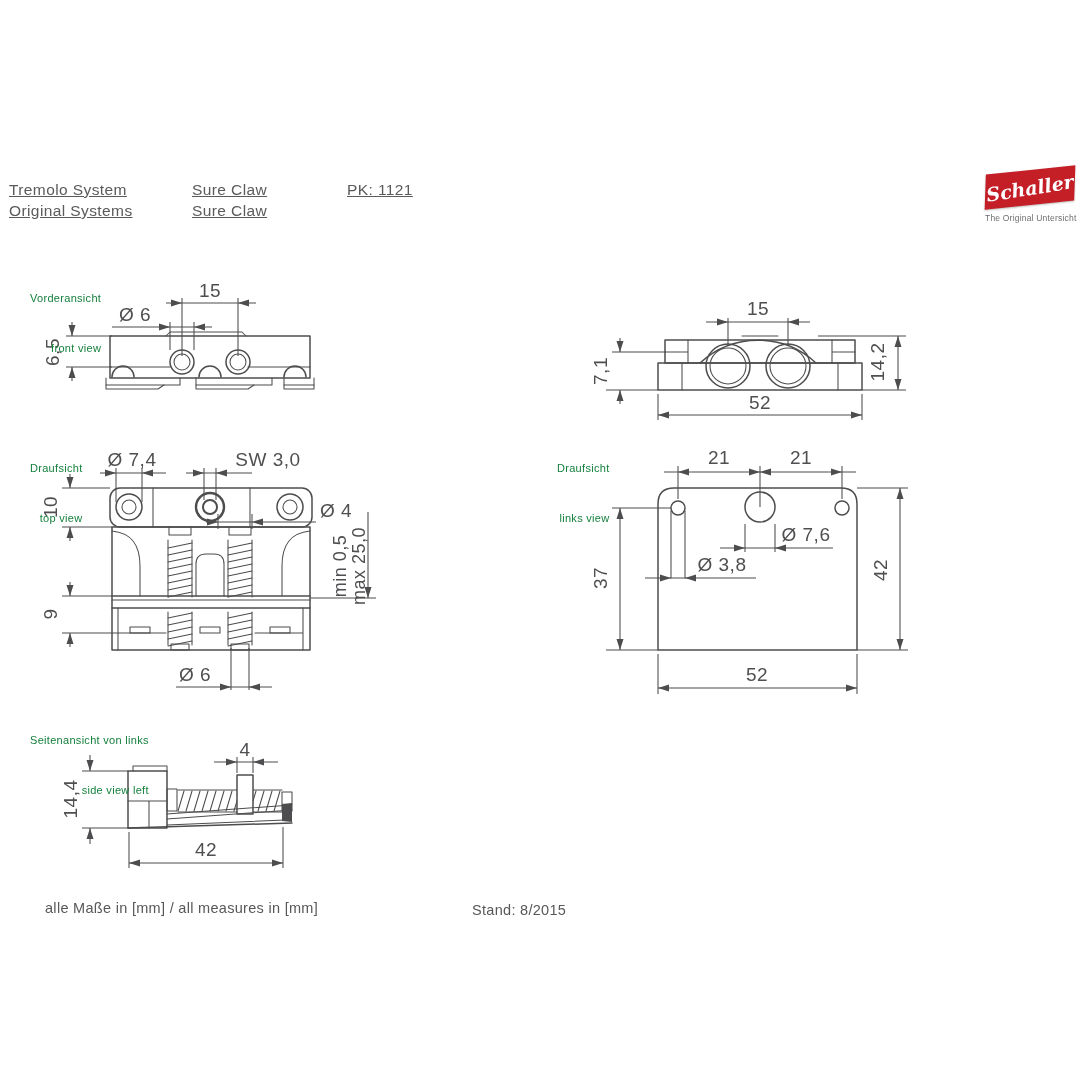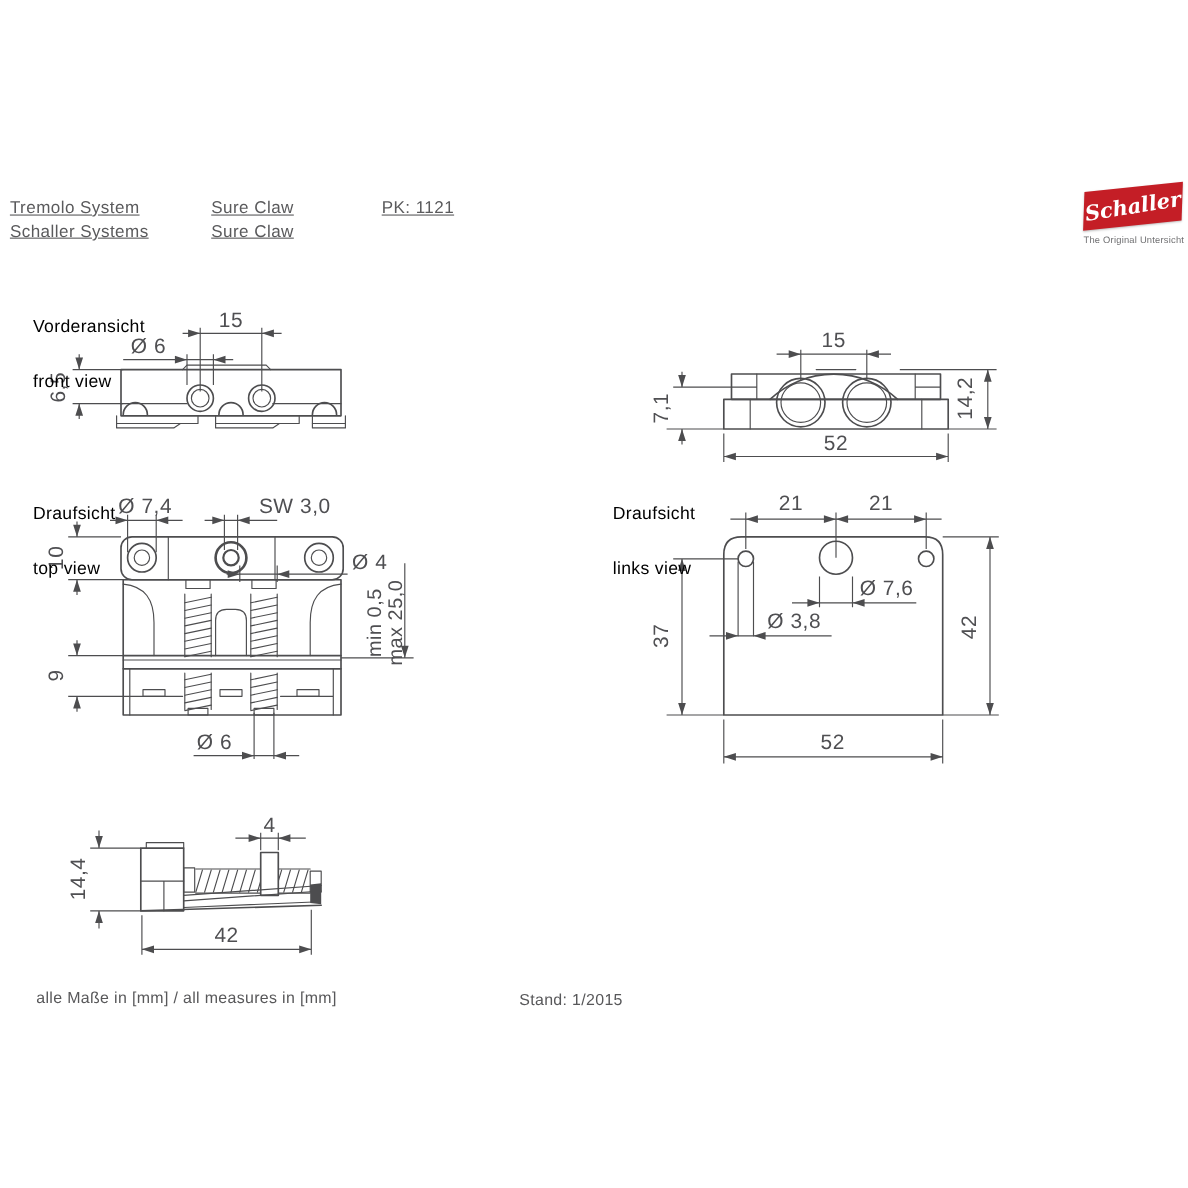--- a/index.html
+++ b/index.html
@@ -1,20 +1,20 @@
 <!DOCTYPE html>
 <html><head>
 <meta charset="utf-8">
 <style>
   html,body{margin:0;padding:0;background:#ffffff;}
   .page{position:relative;width:1080px;height:1080px;background:#ffffff;overflow:hidden;
         font-family:"Liberation Sans",sans-serif;color:#58585a;}
   .txt{position:absolute;white-space:pre;}
   .hdr{font-size:15.5px;letter-spacing:0.4px;color:#5a5a5c;text-decoration:underline;}
-  .vlabel{font-size:16px;line-height:16.5px;letter-spacing:0.3px;color:#000000;}
+  .vlabel{font-size:11px;line-height:16.5px;letter-spacing:0.3px;color:#15803d;text-align:right;}
   .ftr{font-size:14.5px;letter-spacing:0.3px;color:#58585a;}
   svg.sheet{position:absolute;left:0;top:0;}
   .ln{stroke:#4d4d4f;stroke-width:1.5;fill:none;stroke-linecap:round;stroke-linejoin:round;}
   .thin{stroke-width:1.05;}
   .dim{stroke:#4d4d4f;stroke-width:1.05;fill:none;stroke-linecap:butt;}
   .arr{fill:#4d4d4f;stroke:none;}
   .dimtxt{font-family:"Liberation Sans",sans-serif;font-size:19px;letter-spacing:0.5px;fill:#4f4f52;}
   .dimtxt.sm{font-size:18px;}
   text{user-select:none;}
   .logo-mark{position:absolute;left:985px;top:170px;width:90px;height:35px;background:#c41e26;
@@ -225,37 +225,41 @@
         <path class="dim" d="M129,832 V868 M283,827 V868 M129,863 H283"></path>
         <path class="arr" d="M129,863 l11,-3.5 v7 z M283,863 l-11,-3.5 v7 z"></path>
         <text class="dimtxt" x="206" y="856" text-anchor="middle">42</text>
       </g>
     </g>
   </svg>
 
   <span class="txt hdr" style="left:9px;top:181px">Tremolo System</span>
   <span class="txt hdr" style="left:192px;top:181px">Sure Claw</span>
   <span class="txt hdr" style="left:347px;top:181px">PK: 1121</span>
-  <span class="txt hdr" style="left:9px;top:202px">Schaller Systems</span>
+  <span class="txt hdr" style="left:9px;top:202px">Original Systems</span>
   <span class="txt hdr" style="left:192px;top:202px">Sure Claw</span>
 
   <div class="logo-mark">
     <span class="logo-script">Schaller</span>
   </div>
   <div class="logo-tagline">The Original Untersicht</div>
 
   <div class="txt vlabel" style="left:30px;top:257px">
     <div>Vorderansicht</div>
     <div>front view</div>
   </div>
   <div class="txt vlabel" style="left:30px;top:427px">
     <div>Draufsicht</div>
     <div>top view</div>
   </div>
   <div class="txt vlabel" style="left:557px;top:427px">
     <div>Draufsicht</div>
     <div>links view</div>
   </div>
-
-  <span class="txt ftr" style="left:33px;top:900px">alle Maße in [mm] / all measures in [mm]</span>
-  <span class="txt ftr" style="left:472px;top:902px">Stand: 1/2015</span>
+  <div class="txt vlabel" style="left:30px;top:699px">
+    <div>Seitenansicht von links</div>
+    <div>side view left</div>
+  </div>
+
+  <span class="txt ftr" style="left:45px;top:900px">alle Maße in [mm] / all measures in [mm]</span>
+  <span class="txt ftr" style="left:472px;top:902px">Stand: 8/2015</span>
 
 </div>
 
 </body></html>

